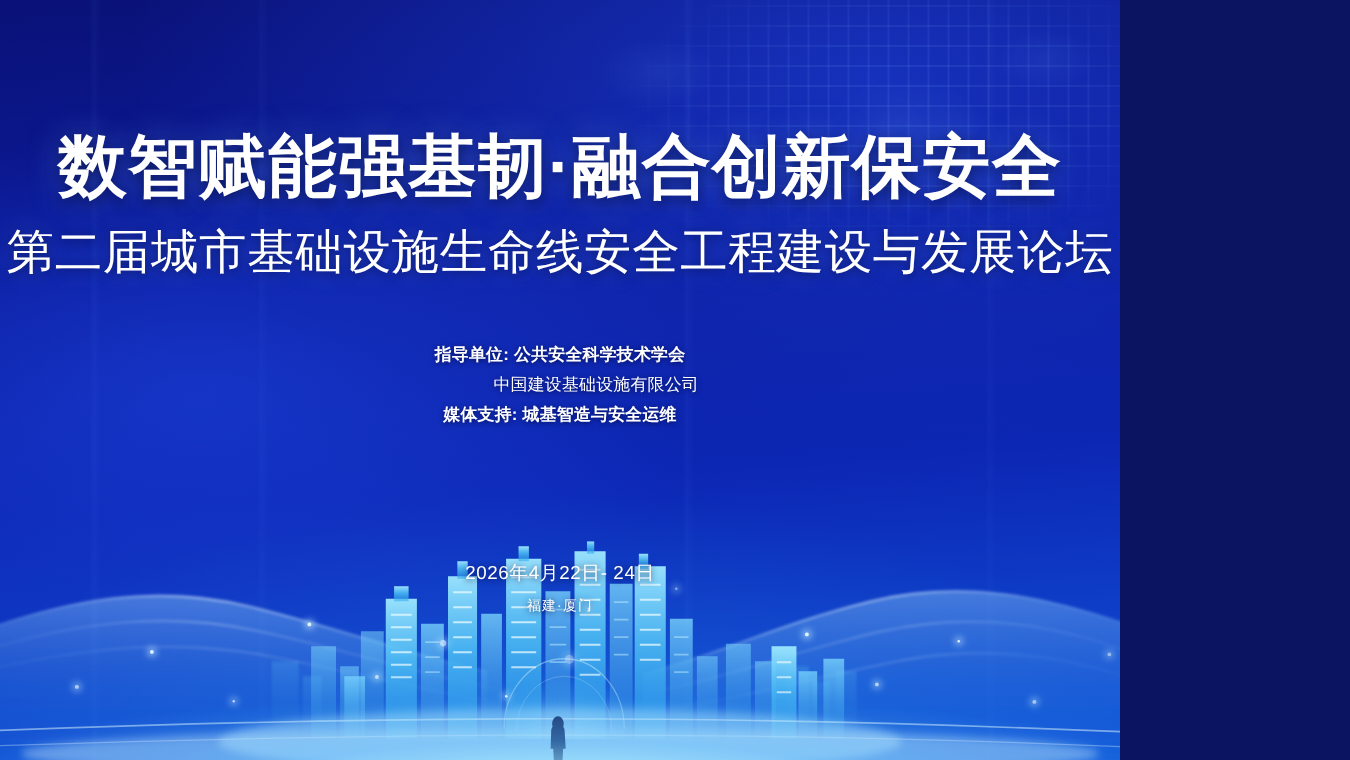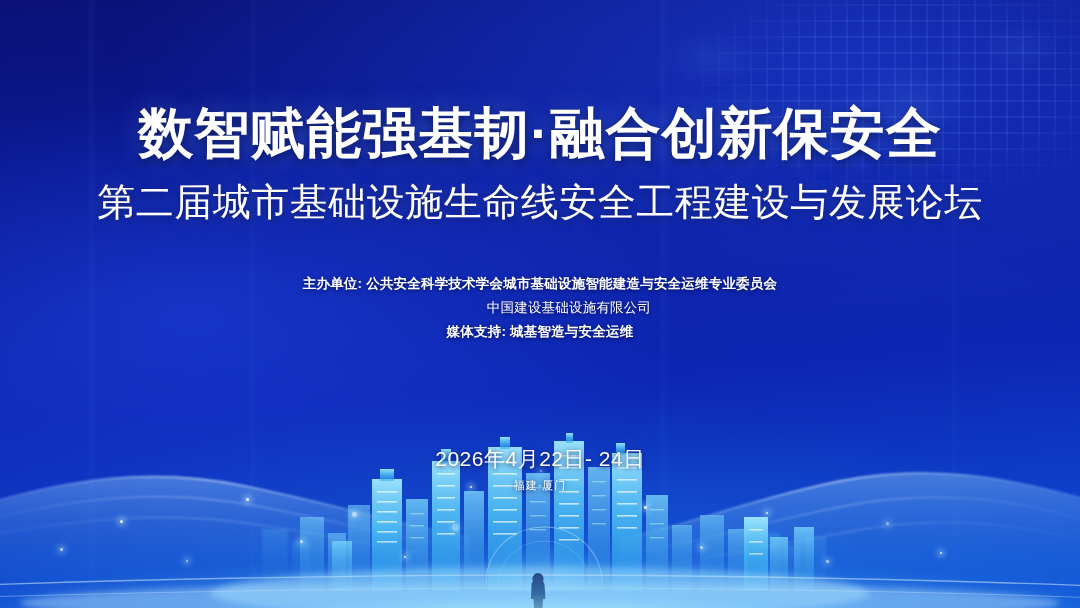--- a/index.html
+++ b/index.html
@@ -1,20 +1,20 @@
 <!DOCTYPE html>
 <html lang="zh"><head>
 <meta charset="utf-8">
 <title>Forum Poster</title>
 <style>
   * { margin:0; padding:0; box-sizing:border-box; }
   html,body{ background:#0a1460; }
   .stage{
     position:relative;
-    width:1080px; height:608px;
+    width:896px; height:608px;
     overflow:hidden;
     font-family:"Liberation Sans","DejaVu Sans",sans-serif;
     background:
       radial-gradient(120% 90% at 50% 112%, rgba(80,200,255,0.55) 0%, rgba(40,140,235,0.20) 26%, rgba(12,40,170,0) 52%),
       radial-gradient(70% 55% at 18% 52%, rgba(30,70,225,0.55) 0%, rgba(16,36,170,0) 65%),
       radial-gradient(95% 70% at 78% 10%, rgba(26,58,205,0.75) 0%, rgba(10,24,140,0) 70%),
       linear-gradient(176deg, #0a1278 0%, #0b1a9a 34%, #0c27b4 62%, #0e3ec8 82%, #1055d8 100%);
   }
 
   
@@ -102,21 +102,21 @@
     text-shadow:0 1px 4px rgba(0,10,60,.8);
     white-space:nowrap;
   }
   .org-line.indent{ padding-left:58px; font-weight:400; }
 
   .meta{
     position:absolute; top:446px; left:0; right:0;
     text-align:center; color:#ffffff;
   }
   .meta .date{
-    font-size:21px; line-height:26px; font-weight:400; letter-spacing:.5px;
+    font-size:15px; line-height:26px; font-weight:400; letter-spacing:.5px;
     text-shadow:0 1px 5px rgba(0,10,60,.8);
   }
   .meta .place{
     font-size:11px; line-height:26px; font-weight:400; letter-spacing:1px;
     text-shadow:0 1px 5px rgba(0,10,60,.8);
   }
 </style>
 </head>
 <body>
 
@@ -323,21 +323,21 @@
   <div class="spark" style="left:940px; top:552px; width:2px; height:2px;"></div>
   <div class="spark" style="left:60px;  top:548px; width:2.5px; height:2.5px; opacity:.75;"></div>
   <div class="spark" style="left:540px; top:470px; width:2px; height:2px; opacity:.6;"></div>
 
   <div class="content">
 
     <div class="title-main">数智赋能强基韧·融合创新保安全</div>
     <div class="title-sub">第二届城市基础设施生命线安全工程建设与发展论坛</div>
 
     <div class="orgs" id="orgs">
-        <div class="org-line"><span>主办单位:</span> <span>公共安全科学技术学会城市基础设施智能建造与安全运维专业委员会</span></div>
+        <div class="org-line"><span>指导单位:</span> <span>公共安全科学技术学会</span></div>
         <div class="org-line indent"><span>中国建设基础设施有限公司</span></div>
         <div class="org-line"><span>媒体支持:</span> <span>城基智造与安全运维</span></div>
       </div>
 
     <div class="meta">
       <div class="date">2026年4月22日- 24日</div>
       <div class="place">福建·厦门</div>
     </div>
 
   </div>

